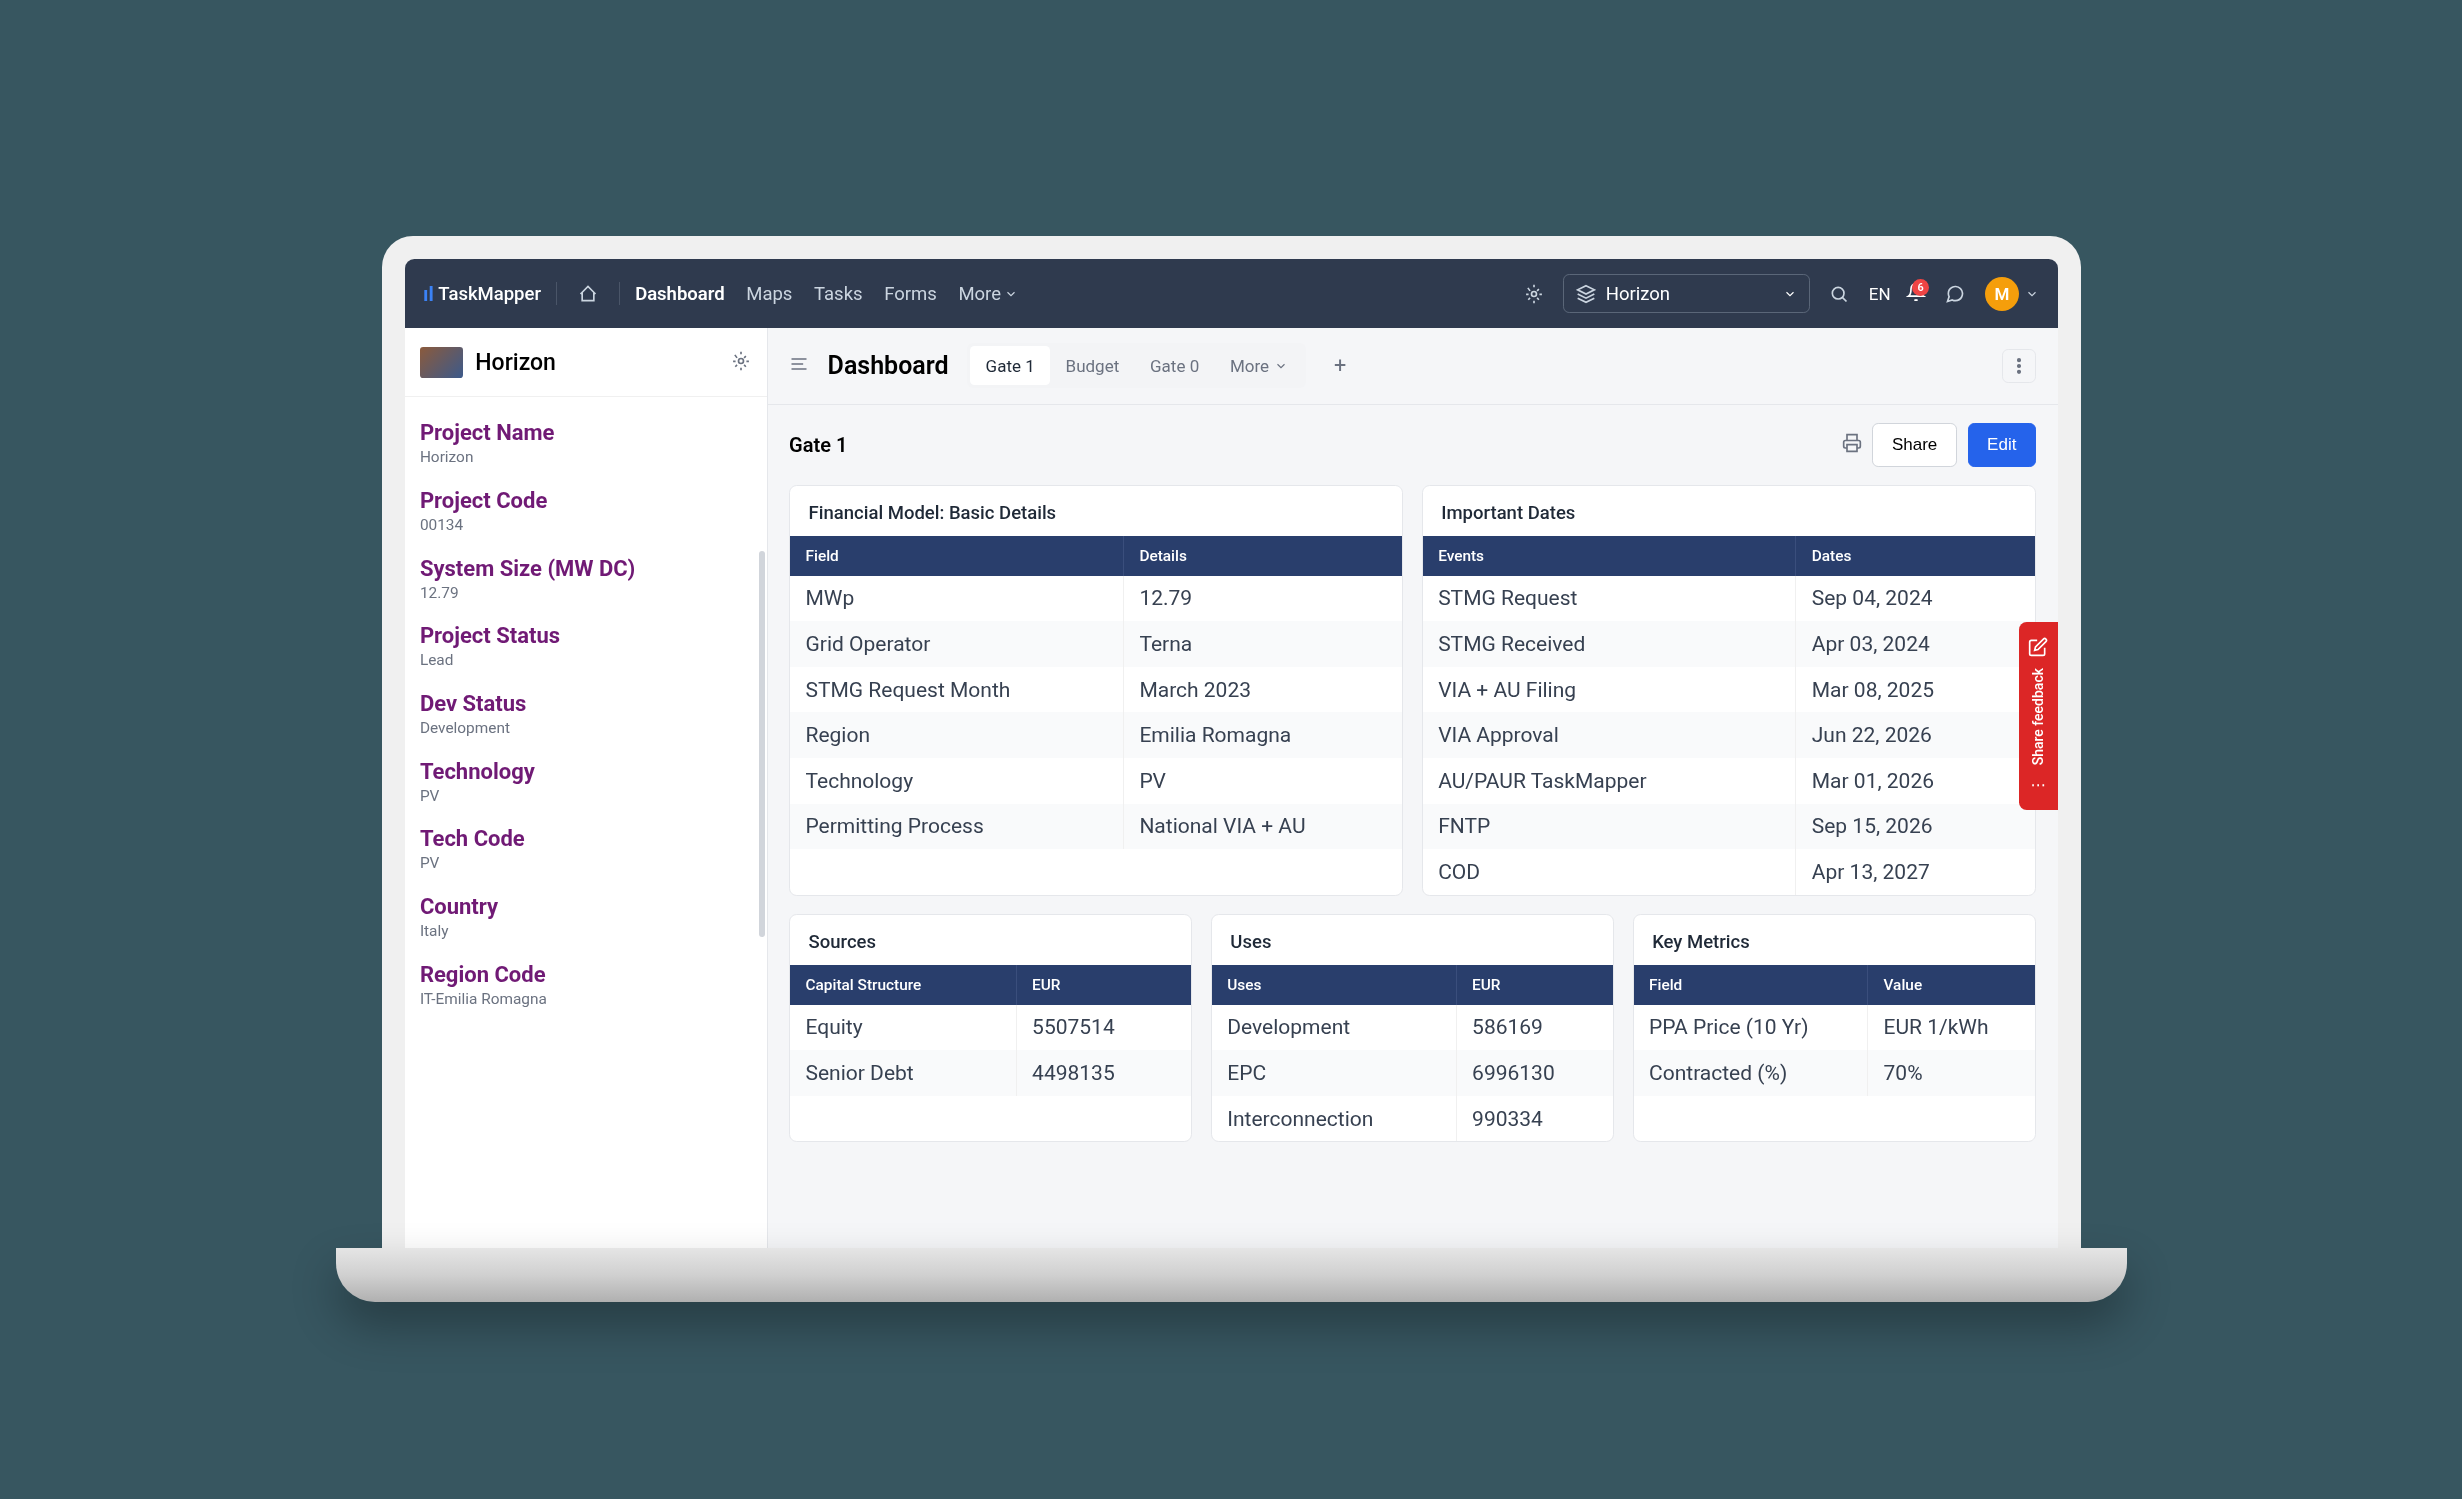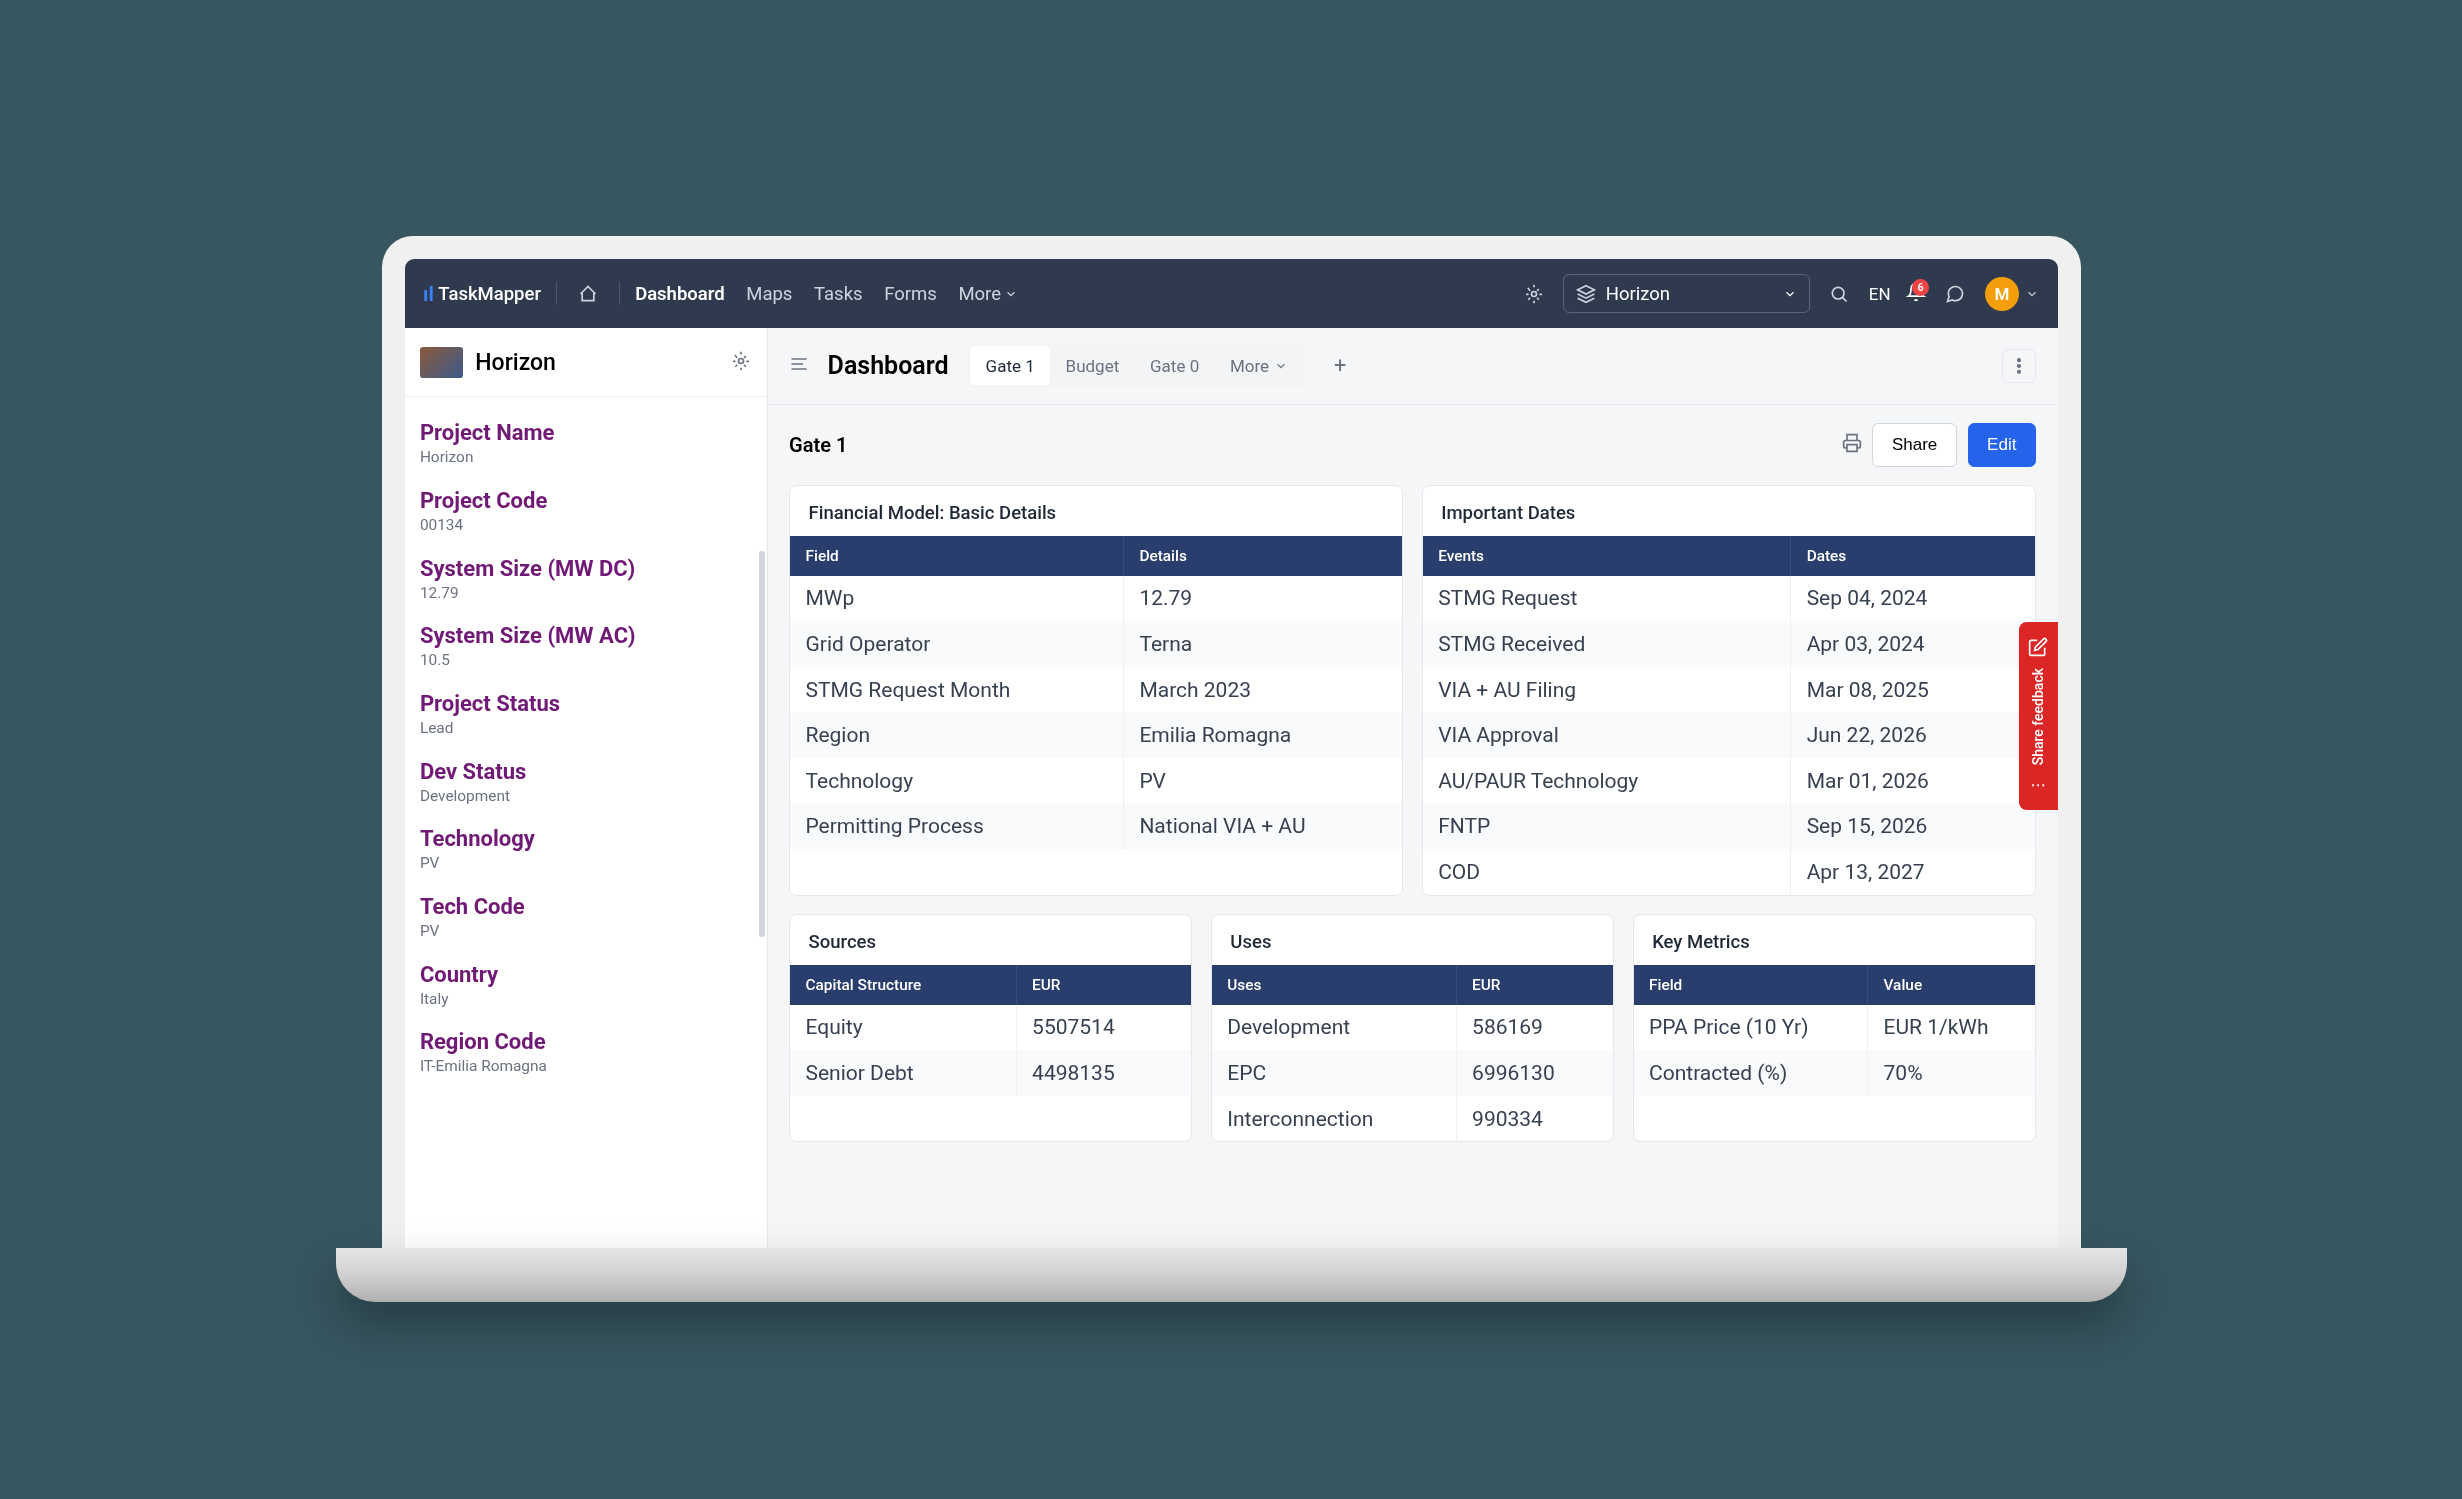--- a/index.html
+++ b/index.html
@@ -325,24 +325,20 @@
             </div>
           <div class="field-block">
               <div class="field-label">Project Code</div>
               <div class="field-value">00134</div>
             </div>
           <div class="field-block">
               <div class="field-label">System Size (MW DC)</div>
               <div class="field-value">12.79</div>
             </div>
           <div class="field-block">
-              <div class="field-label">System Size (MW AC)</div>
-              <div class="field-value">10.5</div>
-            </div>
-          <div class="field-block">
               <div class="field-label">Project Status</div>
               <div class="field-value">Lead</div>
             </div>
           <div class="field-block">
               <div class="field-label">Dev Status</div>
               <div class="field-value">Development</div>
             </div>
           <div class="field-block">
               <div class="field-label">Technology</div>
               <div class="field-value">PV</div>
@@ -465,21 +461,21 @@
                     </tr>
                   <tr>
                       <td>VIA + AU Filing</td>
                       <td>Mar 08, 2025</td>
                     </tr>
                   <tr>
                       <td>VIA Approval</td>
                       <td>Jun 22, 2026</td>
                     </tr>
                   <tr>
-                      <td>AU/PAUR Technology</td>
+                      <td>AU/PAUR TaskMapper</td>
                       <td>Mar 01, 2026</td>
                     </tr>
                   <tr>
                       <td>FNTP</td>
                       <td>Sep 15, 2026</td>
                     </tr>
                   <tr>
                       <td>COD</td>
                       <td>Apr 13, 2027</td>
                     </tr>

